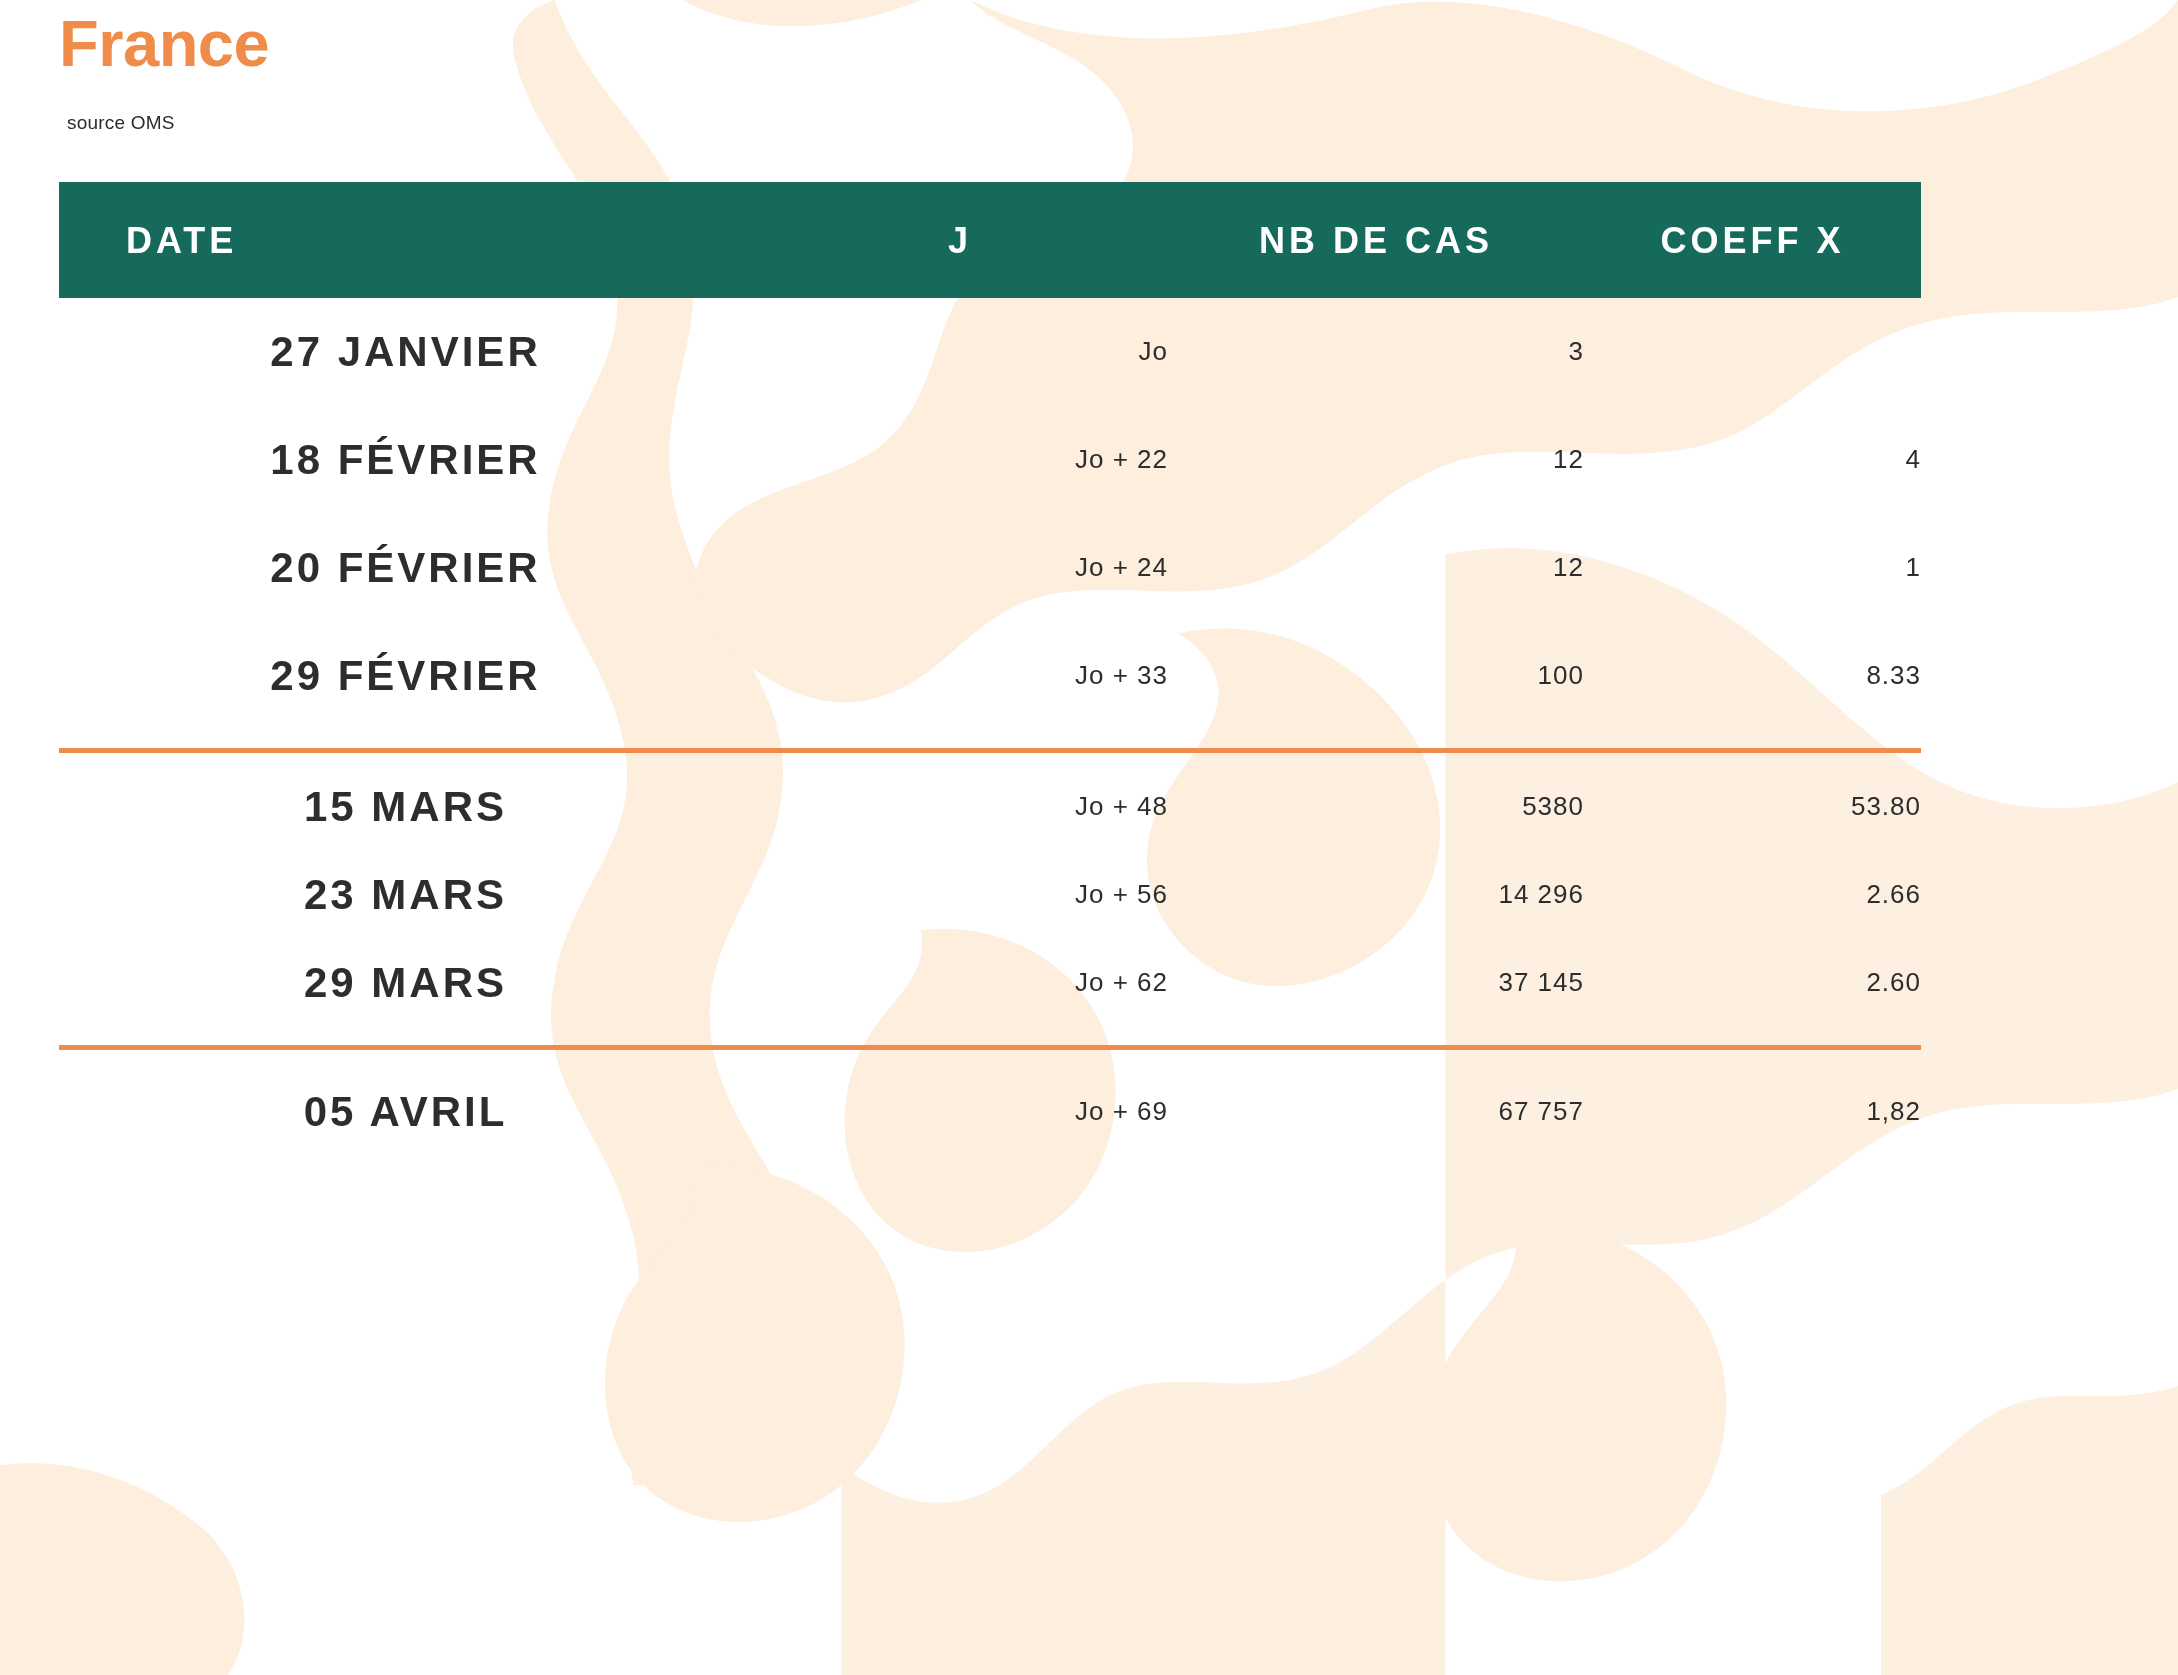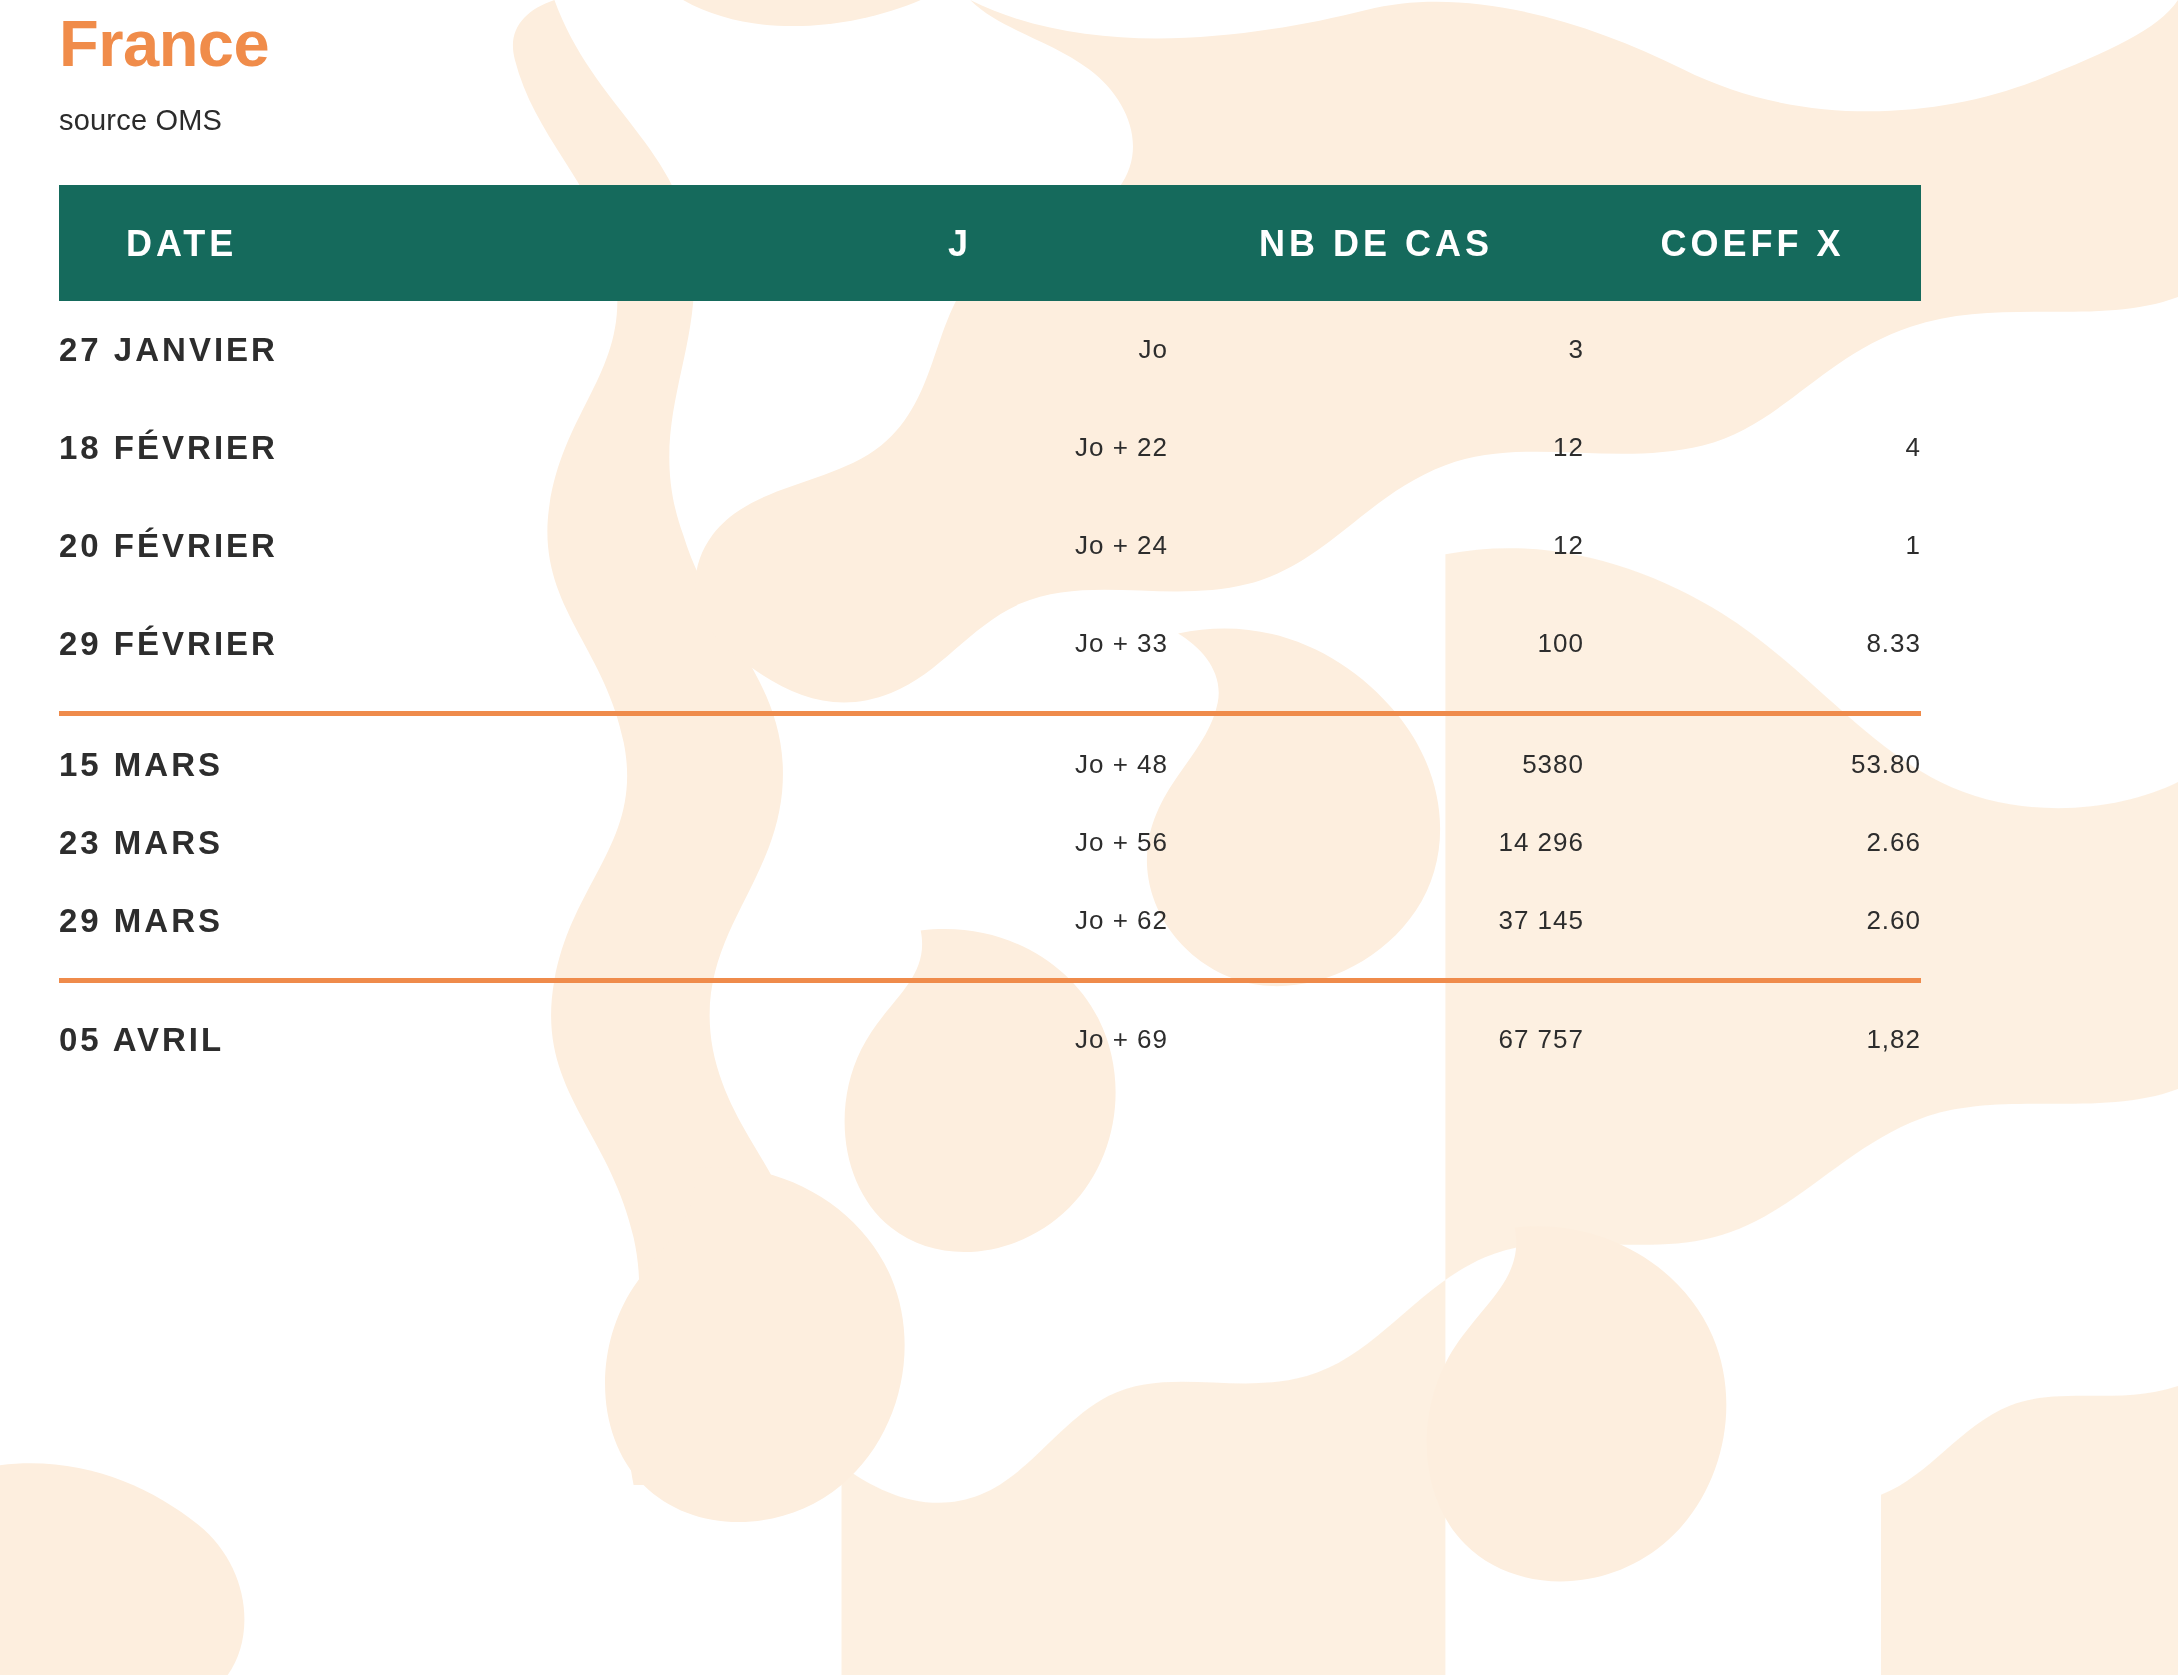--- a/index.html
+++ b/index.html
@@ -38,23 +38,23 @@
   .title {
     margin: 0;
     padding-top: 8px;
     font-size: 65px;
     line-height: 1.1;
     font-weight: bold;
     color: #f08c4a;
     letter-spacing: -0.5px;
   }
   .subtitle {
-    margin: 0;
+    margin: 8px;
     padding-top: 24px;
-    font-size: 29px;
+    font-size: 19px;
     color: #2b2b2b;
     letter-spacing: 0.2px;
   }
 
   
   .table-wrap {
     margin-top: 48px;
     width: 1861px;
   }
   table.data-table {
@@ -82,24 +82,24 @@
   }
 
   tbody td {
     font-size: 26px;
     color: #2d2d2d;
     text-align: right;
     padding: 27px 0;
     vertical-align: middle;
   }
   tbody td.cell-date {
-    text-align: left;
+    text-align: center;
     padding-left: 67px;
     font-weight: bold;
-    font-size: 33px;
+    font-size: 42px;
     letter-spacing: 3px;
   }
   tbody td.cell-j {
     letter-spacing: 1px;
   }
   tbody td.cell-cases,
   tbody td.cell-coeff {
     letter-spacing: 1px;
   }
 

